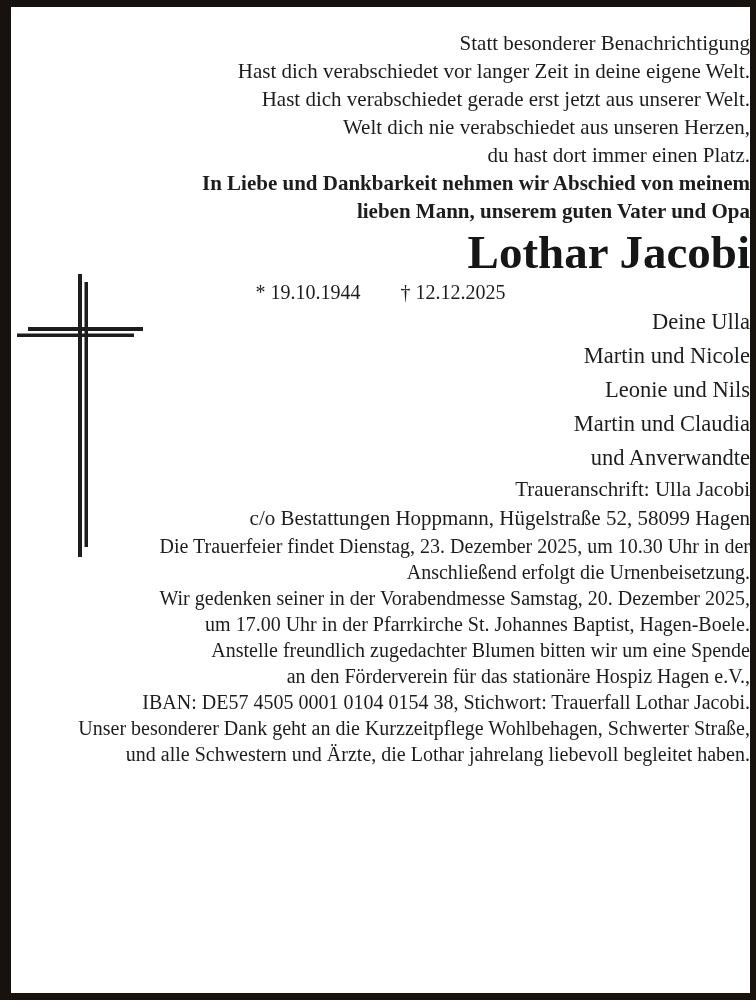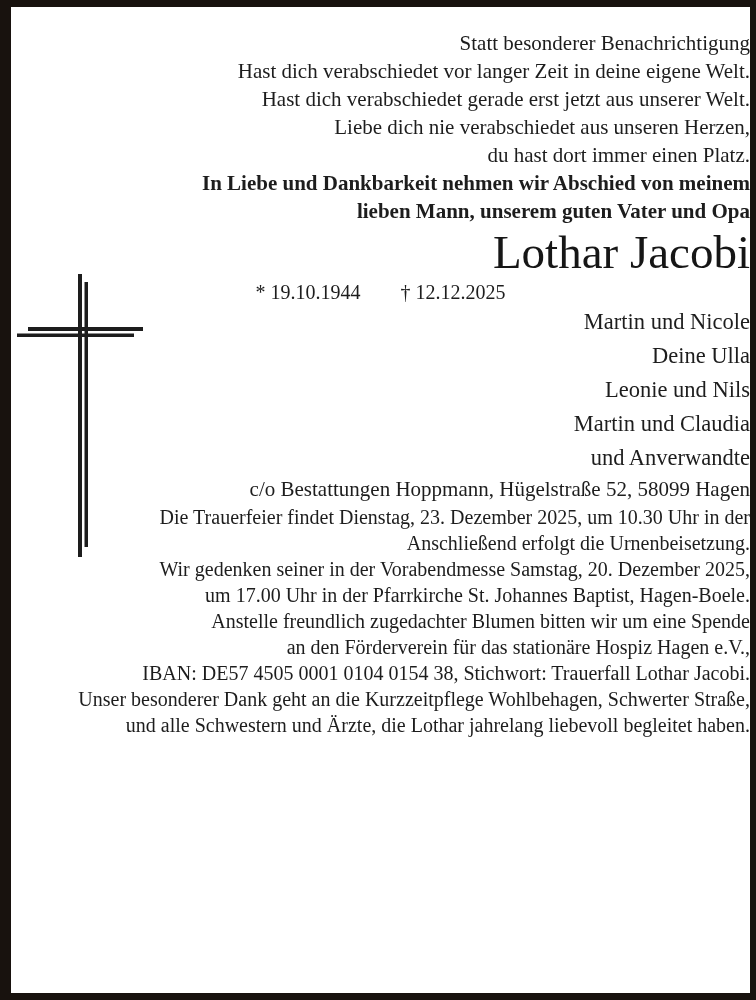--- a/index.html
+++ b/index.html
@@ -24,21 +24,21 @@
     text-align: right;
   }
   .content div, .content p, .content h1 { margin: 0; }
 
   .preamble   { font-size: 21px; line-height: 28px; }
   .poem       { margin-top: 26px; font-size: 21px; line-height: 28px; }
   .intro      { margin-top: 31px; font-size: 21px; line-height: 28px; font-weight: bold; }
   .name {
     margin-top: 16px;
     font-size: 47px; line-height: 54px;
-    font-weight: 400;
+    font-weight: 700;
     color: #161616;
   }
   .dates {
     margin-top: 7px;
     font-size: 20px; line-height: 26px;
     display: flex; justify-content: center; gap: 40px;
   }
   .mourners   { margin-top: 21px; font-size: 22.5px; line-height: 34px; }
   .address    { margin-top: 17px; font-size: 21px; line-height: 29px; }
   .para       { font-size: 20px; line-height: 26px; }
@@ -66,45 +66,46 @@
     <rect x="2" y="61.5" width="117" height="3.5" fill="#1d1d1d"></rect>
   </svg>
 
   <div class="content">
 
     <p class="preamble">Statt besonderer Benachrichtigung</p>
 
     <div class="poem">
       <div>Hast dich verabschiedet vor langer Zeit in deine eigene Welt.</div>
       <div>Hast dich verabschiedet gerade erst jetzt aus unserer Welt.</div>
-      <div>Liebe dich nie verabschiedet aus unseren Herzen,</div>
+      <div>Welt dich nie verabschiedet aus unseren Herzen,</div>
       <div>du hast dort immer einen Platz.</div>
     </div>
 
     <div class="intro">
       <div>In Liebe und Dankbarkeit nehmen wir Abschied von meinem</div>
       <div>lieben Mann, unserem guten Vater und Opa</div>
     </div>
 
     <h1 class="name">Lothar Jacobi</h1>
 
     <div class="dates">
       <span>* 19.10.1944</span>
       <span>† 12.12.2025</span>
     </div>
 
     <div class="mourners">
+      <div>Deine Ulla</div>
       <div>Martin und Nicole</div>
-      <div>Deine Ulla</div>
       <div>Leonie und Nils</div>
       <div>Martin und Claudia</div>
       <div>und Anverwandte</div>
     </div>
 
     <div class="address">
+      <div>Traueranschrift: Ulla Jacobi</div>
       <div>c/o Bestattungen Hoppmann, Hügelstraße 52, 58099 Hagen</div>
     </div>
 
     <div class="para funeral">
       <div>Die Trauerfeier findet Dienstag, 23. Dezember 2025, um 10.30 Uhr in der</div>
     </div>
 
     <div class="para urn">
       <div>Anschließend erfolgt die Urnenbeisetzung.</div>
     </div>

